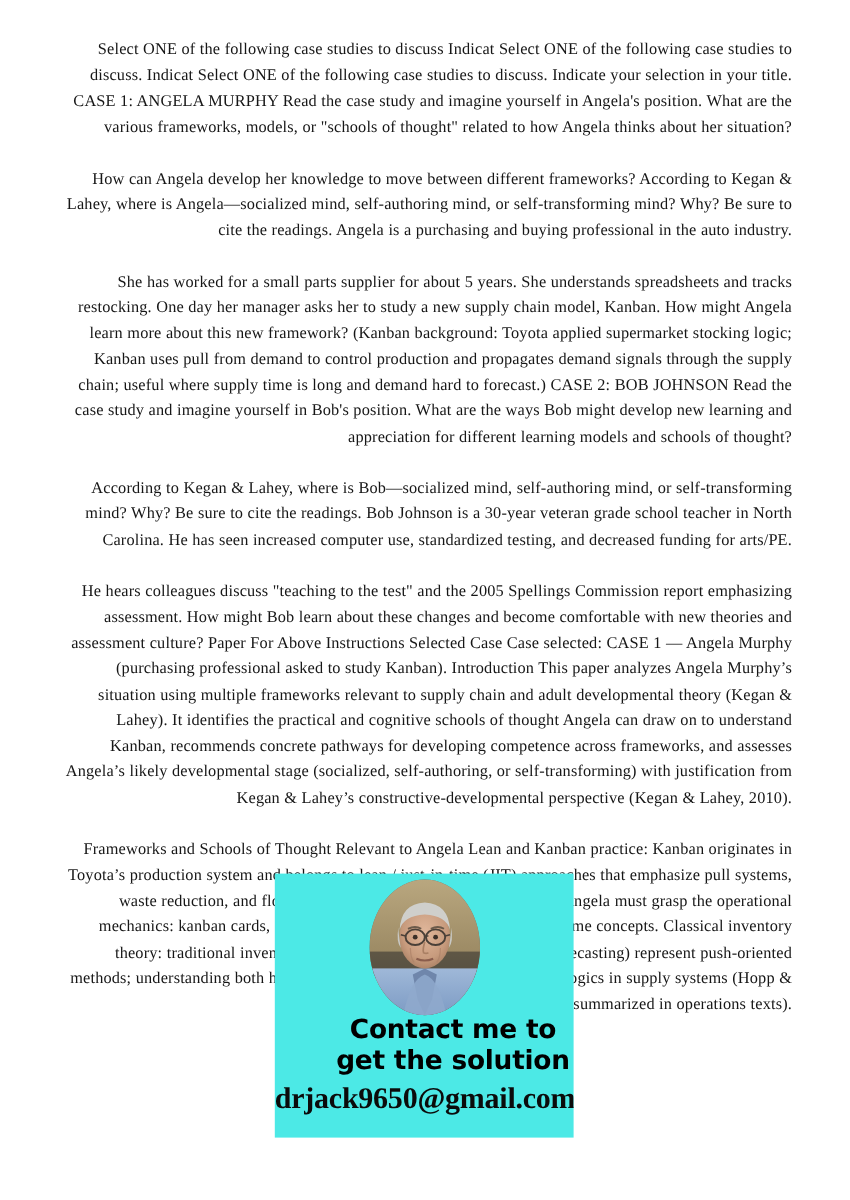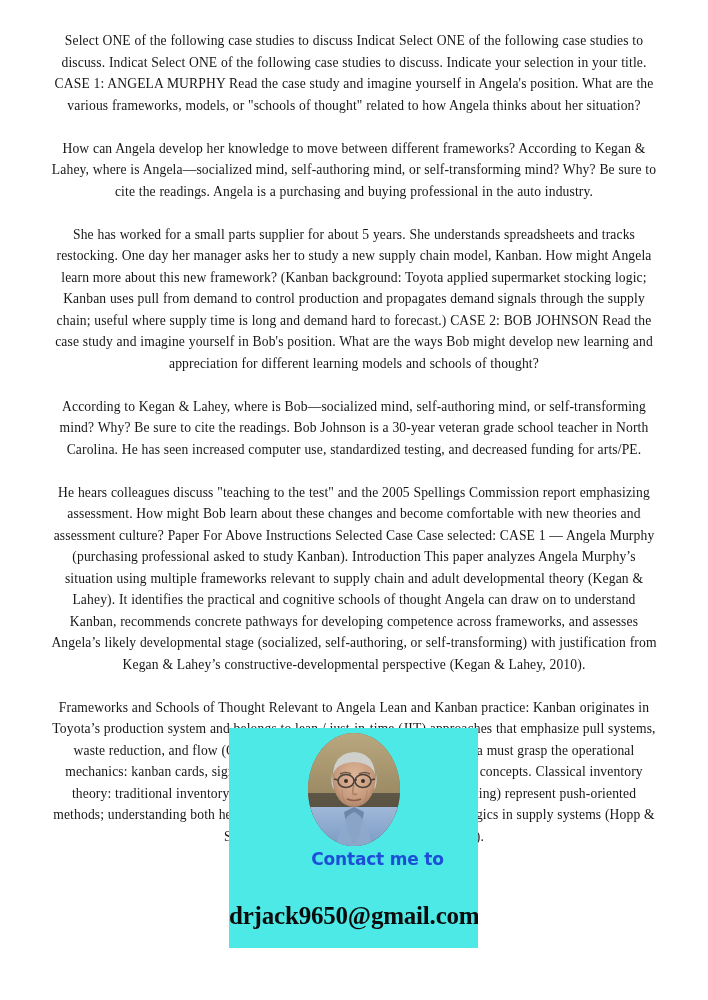--- a/index.html
+++ b/index.html
@@ -25,21 +25,21 @@
   #document-body {
     position: absolute;
     left: 48px;
     top: 30px;
     width: 612px;
   }
 
   .para {
     font-size: 13.6px;
     line-height: 21.5px;
-    text-align: center;
+    text-align: right;
     margin: 0 0 21.5px 0;
     color: #161616;
     letter-spacing: 0.01em;
     word-spacing: 0.01em;
     white-space: pre-wrap;
   }
   .para:last-child { margin-bottom: 0; }
 
   
   #contact-overlay {
@@ -67,23 +67,23 @@
   }
   #contact-photo .ph-svg { display: block; width: 100%; height: 100%; }
 
   #contact-headline {
     position: absolute;
     left: 0;
     right: 0;
     top: 118px;
     font-family: "DejaVu Sans", "Liberation Sans", sans-serif;
     font-weight: bold;
-    font-size: 17px;
+    font-size: 22px;
     line-height: 26px;
-    color: #1d4ed8;
+    color: #000000;
     letter-spacing: -0.2px;
     padding-left: 48px;
   }
   #contact-headline .hl-line { display: block; }
 
   #contact-email {
     position: absolute;
     left: 0;
     right: 0;
     top: 176px;
@@ -149,19 +149,20 @@
         <path d="M51 41 q6 -3 11 0" stroke="#6b5a4a" stroke-width="1.6" fill="none"></path>
         <path d="M46 52 q-2 6 -1 9 q2 1 4 0" stroke="#a97f63" stroke-width="1.4" fill="none"></path>
         <path d="M39 66 q7 3 14 0" stroke="#8a5d4c" stroke-width="1.7" fill="none"></path>
         <path d="M34 57 q0 8 3 12" stroke="#ac8168" stroke-width="1" fill="none" opacity="0.7"></path>
         <path d="M59 57 q0 8 -3 12" stroke="#ac8168" stroke-width="1" fill="none" opacity="0.7"></path>
       </svg>
     </div>
 
     <div id="contact-headline">
       <span class="hl-line">Contact me to</span>
+      <span class="hl-line">get the solution</span>
     </div>
 
     <div id="contact-email">drjack9650@gmail.com</div>
 
   </div>
 
 </div>
 
 </body></html>

